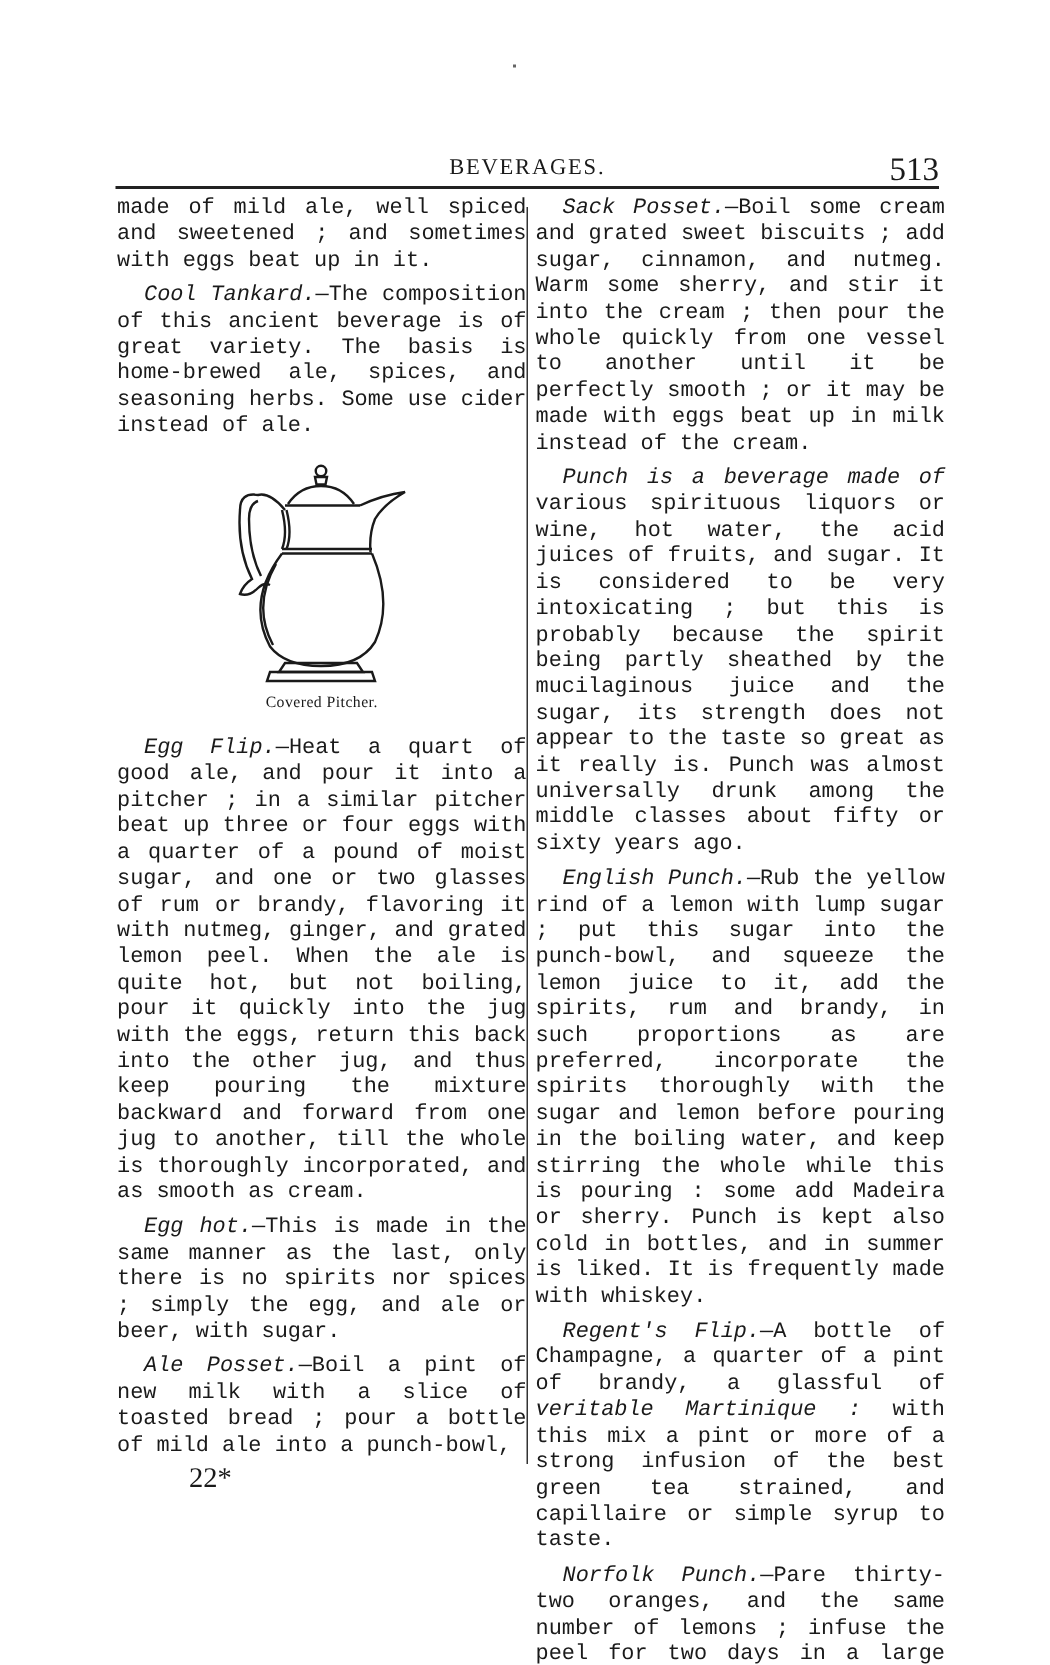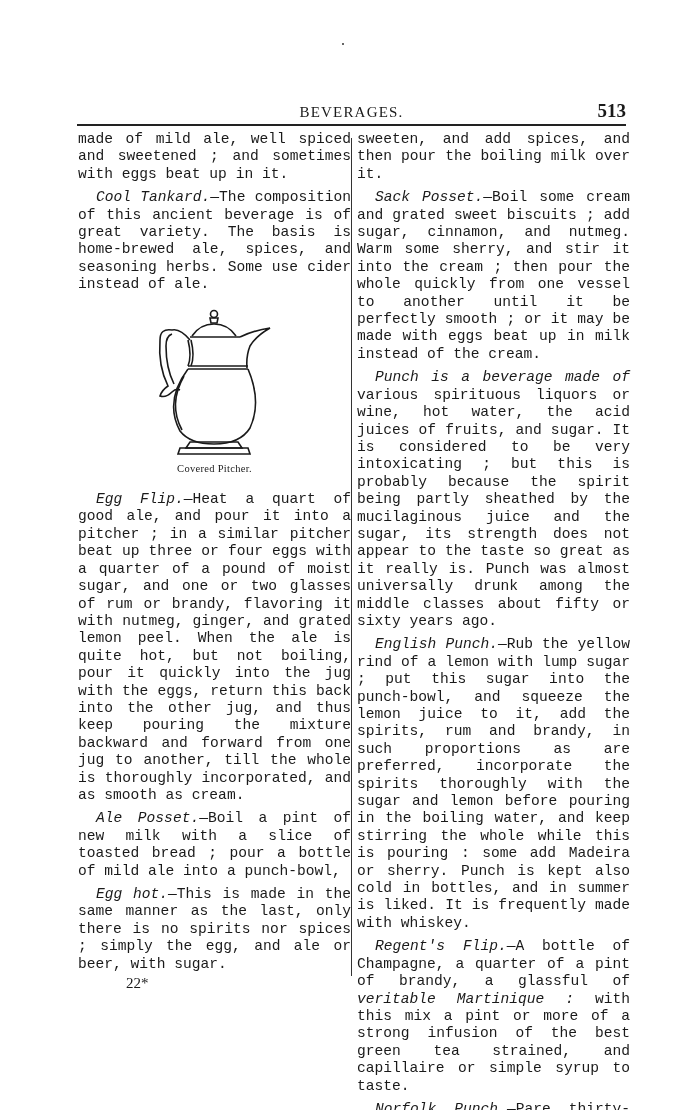--- a/index.html
+++ b/index.html
@@ -2,34 +2,34 @@
 <html><head>
 <meta charset="utf-8">
 <style>
   html, body { margin: 0; padding: 0; background: #ffffff; }
   body { width: 700px; height: 1110px; position: relative; overflow: hidden;
          font-family: "Liberation Serif", "DejaVu Serif", serif; color: #1a1a1a; }
   .speck { position: absolute; left: 342px; top: 43px; width: 2px; height: 2px; background: #666; }
   .header { position: absolute; left: 77px; top: 100px; width: 549px; height: 22px; }
   .running-head { position: absolute; left: 0; right: 0; top: 4px; text-align: center;
                   font-size: 15px; letter-spacing: 1.2px; }
-  .page-number { position: absolute; right: 0; top: 0; font-size: 19px; font-weight: bold; }
+  .page-number { position: absolute; right: 0; top: 0; font-size: 22px; }
   .rule { position: absolute; left: 77px; top: 124px; width: 549px; height: 2px; background: #222; }
   .col { position: absolute; top: 131px; width: 273px; font-size: 14.6px; line-height: 17.4px;
          text-align: justify; hyphens: none; }
   .col-left { left: 78px; }
   .col-right { left: 357px; }
   .divider { position: absolute; left: 351px; top: 138px; width: 1px; height: 838px; background: #333; }
   p { margin: 0 0 6px 0; font-family: Liberation Mono, monospace; }
   p.indent { text-indent: 18px; }
   .it { font-style: italic; }
   .figure { text-align: center; margin: 12px 0 14px 0; }
   .figure svg { display: block; margin: 0 auto; }
   .caption { font-size: 10.5px; margin-top: 4px; letter-spacing: 0.3px; }
-  .signature { position: absolute; left: 126px; top: 975px; font-size: 15px; }
+  .signature { position: absolute; left: 126px; top: 975px; font-size: 19px; }
 </style>
 </head>
 <body>
 
 <div class="speck"></div>
 
 <div class="header">
   <div class="running-head">BEVERAGES.</div>
   <div class="page-number">513</div>
 </div>
@@ -61,28 +61,27 @@
       <path d="M40 34 Q30 22 22 24 Q10 22 10 34 Q8 60 18 80 Q12 84 10 90 Q16 92 22 86 Q26 82 30 84"></path>
       <path d="M22 28 Q16 30 16 40 Q16 62 24 78"></path>
 
       <path d="M40 136 L88 136 L92 142 L36 142 Z"></path>
       <path d="M30 142 L98 142 L100 148 L28 148 Z"></path>
     </svg>
     <div class="caption">Covered Pitcher.</div>
   </div>
 
   <p class="indent"><span class="it">Egg Flip.</span><span>—Heat a quart of good ale, and pour it into a pitcher ; in a similar pitcher beat up three or four eggs with a quarter of a pound of moist sugar, and one or two glasses of rum or brandy, flavoring it with nutmeg, ginger, and grated lemon peel. When the ale is quite hot, but not boiling, pour it quickly into the jug with the eggs, return this back into the other jug, and thus keep pouring the mixture backward and forward from one jug to another, till the whole is thoroughly incorporated, and as smooth as cream.</span></p>
+  <p class="indent"><span class="it">Egg hot.</span><span>—This is made in the same manner as the last, only there is no spirits nor spices ; simply the egg, and ale or beer, with sugar.</span></p>
   <p class="indent"><span class="it">Ale Posset.</span><span>—Boil a pint of new milk with a slice of toasted bread ; pour a bottle of mild ale into a punch-bowl,</span></p>
-  <p class="indent"><span class="it">Egg hot.</span><span>—This is made in the same manner as the last, only there is no spirits nor spices ; simply the egg, and ale or beer, with sugar.</span></p>
 </div>
 
 <div class="divider"></div>
 
 <div class="col col-right">
-  <p>sweeten, and add spices, and then pour the boiling milk over it.</p>
   <p class="indent"><span class="it">Sack Posset.</span><span>—Boil some cream and grated sweet biscuits ; add sugar, cinnamon, and nutmeg. Warm some sherry, and stir it into the cream ; then pour the whole quickly from one vessel to another until it be perfectly smooth ; or it may be made with eggs beat up in milk instead of the cream.</span></p>
   <p class="indent"><span class="it">Punch is a beverage made of</span><span> various spirituous liquors or wine, hot water, the acid juices of fruits, and sugar. It is considered to be very intoxicating ; but this is probably because the spirit being partly sheathed by the mucilaginous juice and the sugar, its strength does not appear to the taste so great as it really is. Punch was almost universally drunk among the middle classes about fifty or sixty years ago.</span></p>
   <p class="indent"><span class="it">English Punch.</span><span>—Rub the yellow rind of a lemon with lump sugar ; put this sugar into the punch-bowl, and squeeze the lemon juice to it, add the spirits, rum and brandy, in such proportions as are preferred, incorporate the spirits thoroughly with the sugar and lemon before pouring in the boiling water, and keep stirring the whole while this is pouring : some add Madeira or sherry. Punch is kept also cold in bottles, and in summer is liked. It is frequently made with whiskey.</span></p>
   <p class="indent"><span class="it">Regent's Flip.</span><span>—A bottle of Champagne, a quarter of a pint of brandy, a glassful of </span><span class="it">veritable Martinique :</span><span> with this mix a pint or more of a strong infusion of the best green tea strained, and capillaire or simple syrup to taste.</span></p>
   <p class="indent"><span class="it">Norfolk Punch.</span><span>—Pare thirty-two oranges, and the same number of lemons ; infuse the peel for two days in a large bottle or jar with a gallon of brandy (or whiskey), a little reduced in strength ; clarify in a gallon of</span></p>
 </div>
 
 <div class="signature">22*</div>
 
 </body></html>

